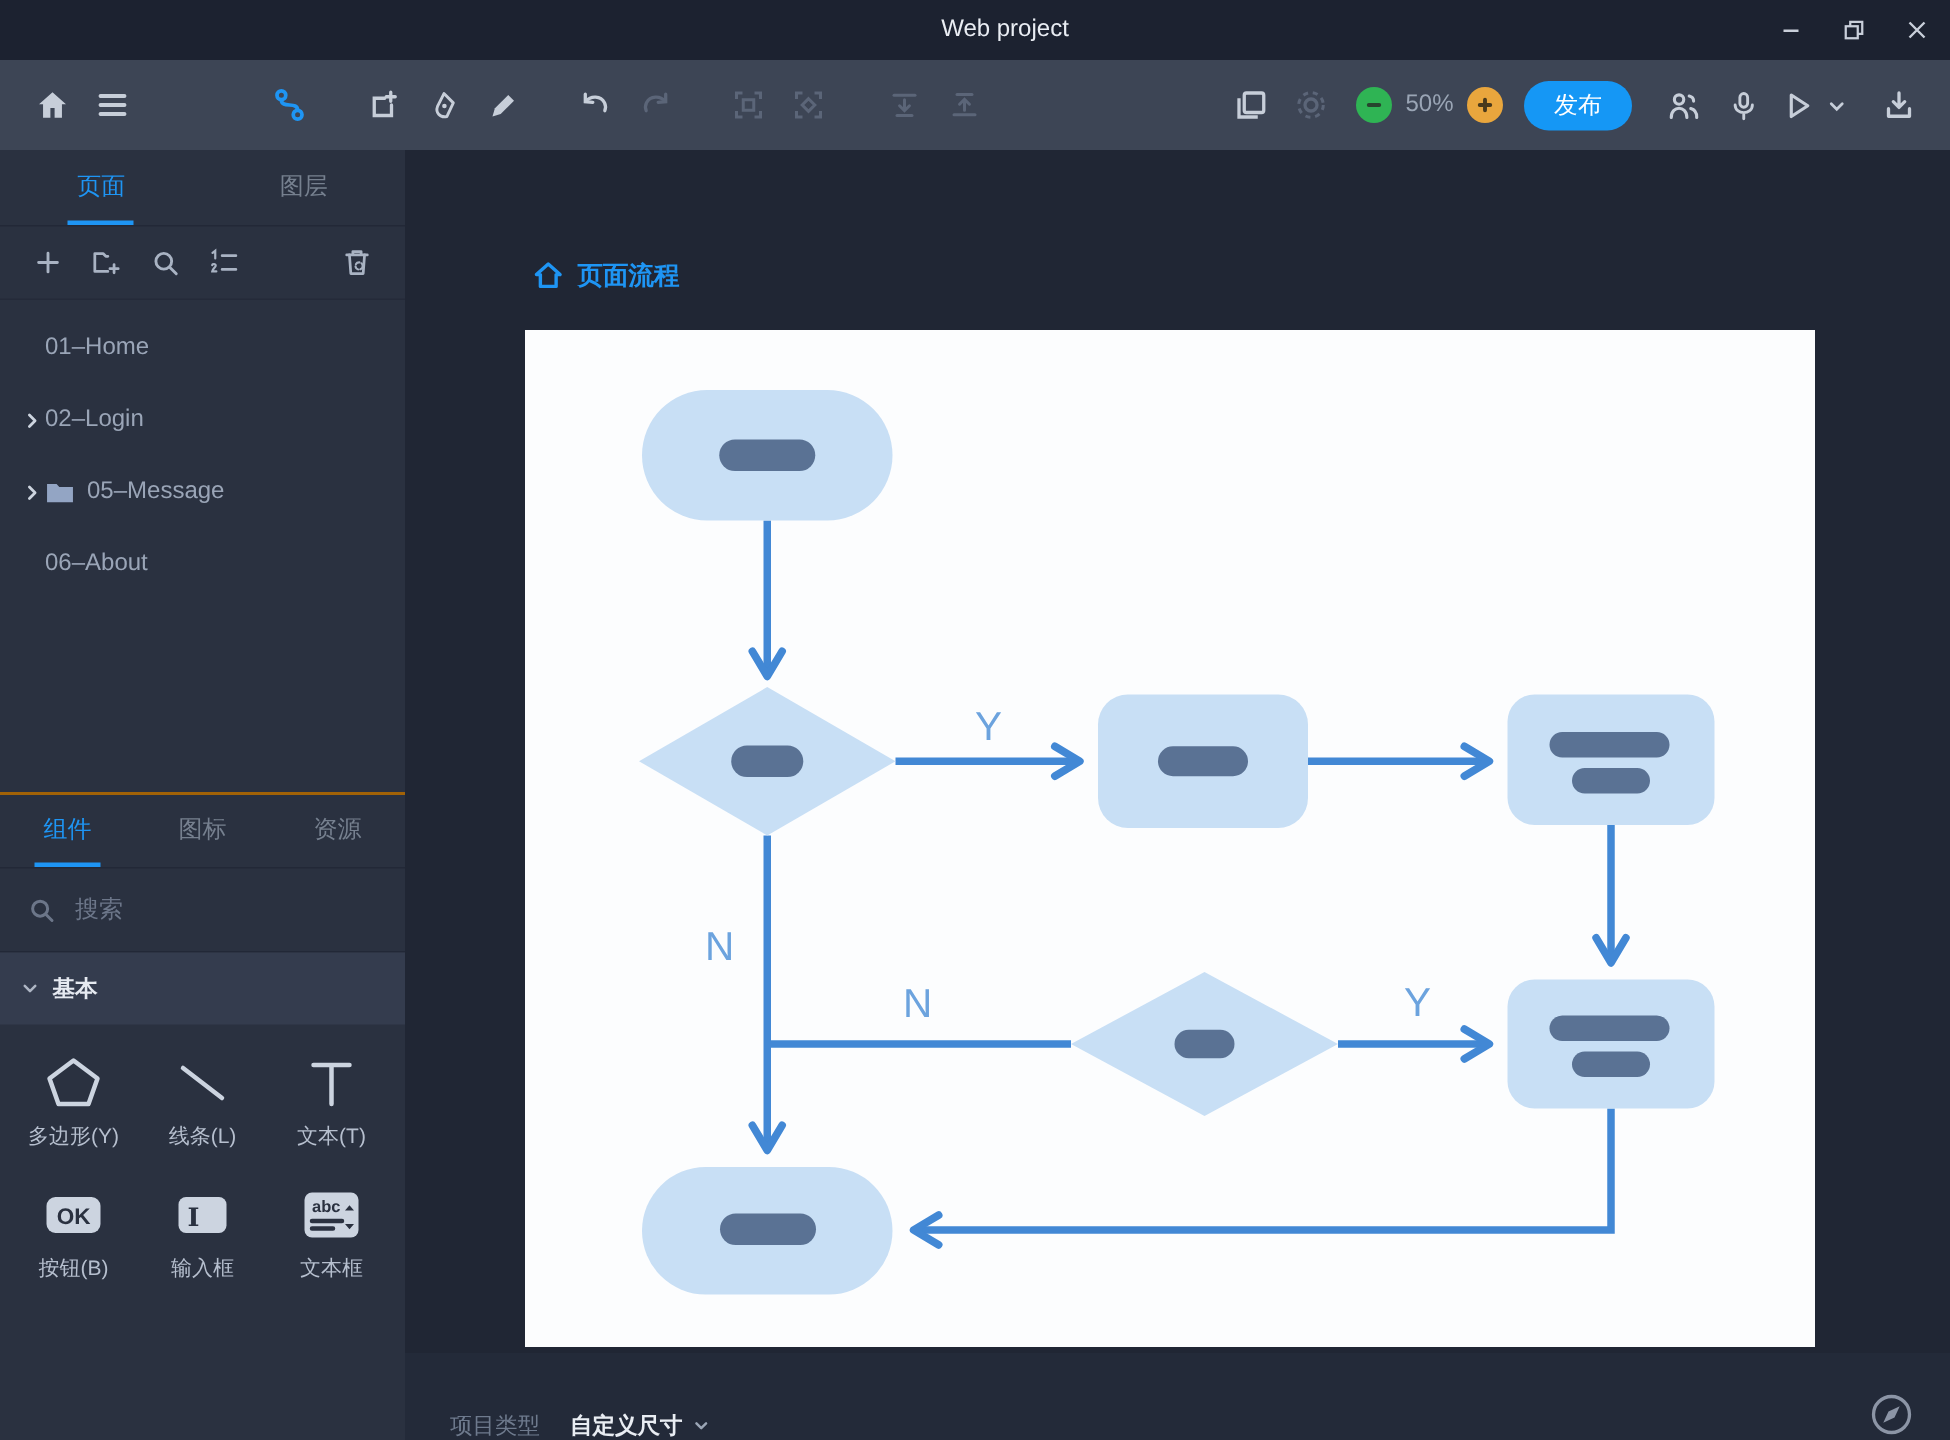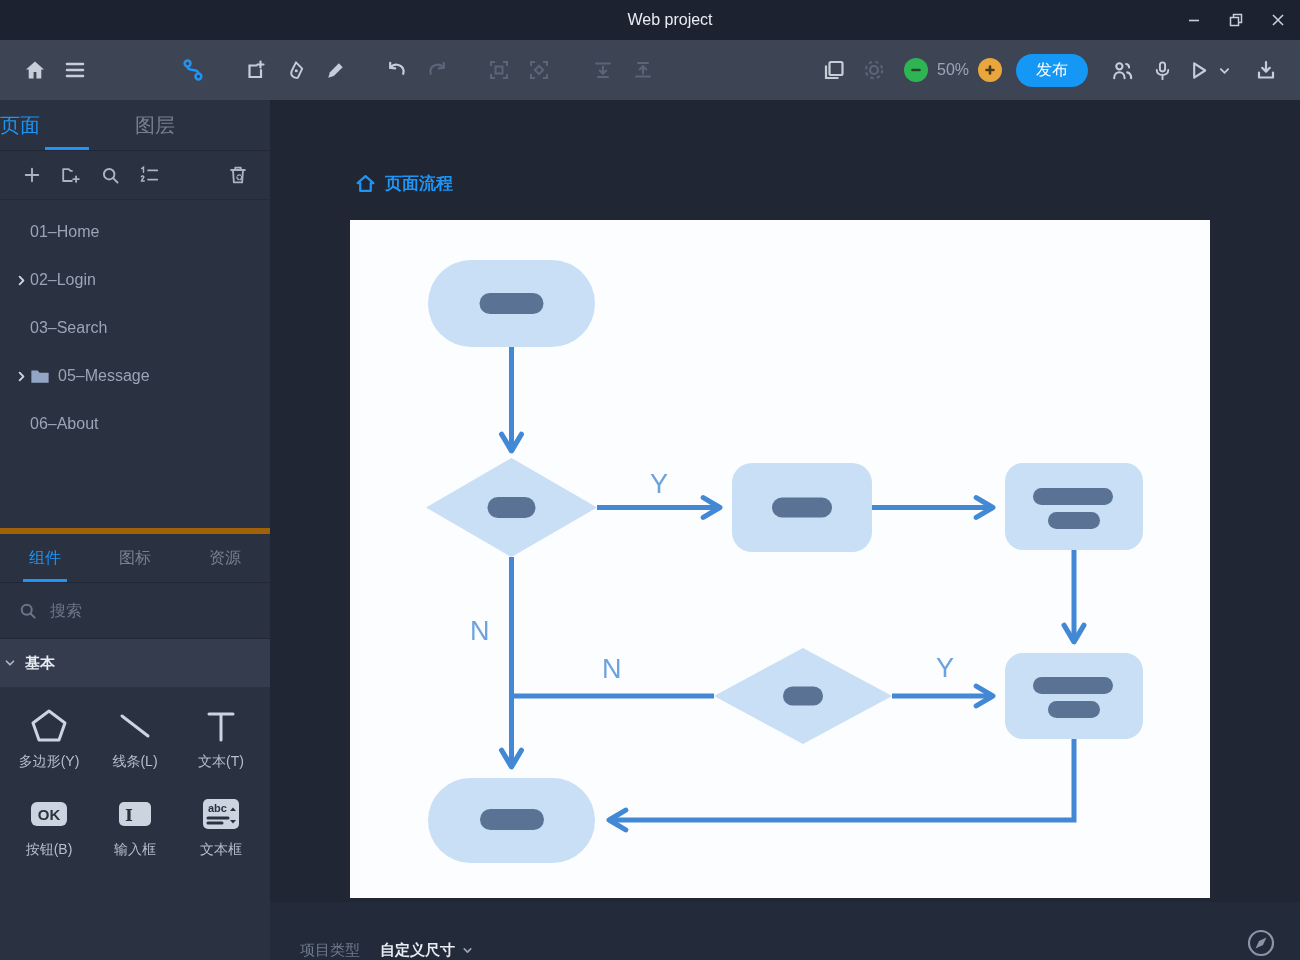--- a/index.html
+++ b/index.html
@@ -23,44 +23,44 @@
   .sp{flex:0 0 auto;}
   .zoom-pct{width:50px;text-align:center;color:#9aa5b5;font-size:16px;flex:0 0 auto;}
   .circle-btn{width:24px;height:24px;border-radius:50%;display:flex;align-items:center;
        justify-content:center;flex:0 0 auto;}
   .publish-btn{height:33px;min-width:72px;padding:0 20px;margin:0 14px;border:none;border-radius:17px;
        background:#1597f5;color:#fff;font-size:16px;font-family:inherit;display:flex;
        align-items:center;justify-content:center;flex:0 0 auto;}
   
   .sidebar{position:absolute;left:0;top:100px;width:270px;height:860px;background:#2a3140;}
   .page-tabs{position:relative;height:50px;display:flex;border-bottom:1px solid #222837;}
-  .ptab{width:135px;height:50px;line-height:50px;font-size:20px;color:#76808f;position:relative;}
+  .ptab{width:135px;height:50px;line-height:50px;text-align:center;font-size:16px;color:#76808f;position:relative;}
   .ptab.active{color:#1e95f4;}
   .ptab.active::after{content:"";position:absolute;left:45px;bottom:0;width:44px;height:3px;background:#1e95f4;}
   .page-actions{height:48px;display:flex;align-items:center;padding:0 20px;gap:15px;color:#a9b3c3;
        border-bottom:1px solid #242a39;}
   .pa-btn{width:24px;height:24px;display:flex;align-items:center;justify-content:center;}
   .pa-trash{margin-left:auto;}
   .page-list{padding-top:8px;}
   .page-item{height:48px;display:flex;align-items:center;padding-left:12px;color:#9aa5b7;font-size:16px;}
   .page-item .chev{width:18px;height:18px;display:flex;align-items:center;justify-content:center;color:#cdd4df;}
   .page-item .chev.hidden{visibility:hidden;}
   .page-item .folder{width:28px;height:20px;display:flex;align-items:center;color:#93a5c4;}
   
-  .library{position:absolute;left:0;top:428px;right:0;bottom:0;border-top:6px solid #a16207;}
+  .library{position:absolute;left:0;top:428px;right:0;bottom:0;border-top:2px solid #a16207;}
   .lib-tabs{height:48px;display:flex;border-bottom:1px solid #222837;}
   .ltab{width:90px;height:48px;line-height:48px;text-align:center;font-size:16px;color:#76808f;position:relative;}
   .ltab.active{color:#1e95f4;}
   .ltab.active::after{content:"";position:absolute;left:23px;bottom:0;width:44px;height:3px;background:#1e95f4;}
   .lib-search{height:55px;display:flex;align-items:center;padding:0 18px;gap:10px;color:#6c7689;
        border-bottom:1px solid #222837;}
   .lib-search input{flex:1;background:transparent;border:none;outline:none;color:#c7ced9;
        font-size:16px;font-family:inherit;}
   .lib-search input::placeholder{color:#6c7689;}
-  .lib-section{height:48px;display:flex;align-items:center;gap:9px;padding:0 4px;background:#343c4e;
+  .lib-section{height:48px;display:flex;align-items:center;gap:9px;padding:0 14px;background:#343c4e;
        color:#e6eaf1;font-size:15px;font-weight:bold;}
   .lib-section .sec-chev{color:#aeb6c4;display:flex;}
   .comp-grid{display:grid;grid-template-columns:88px 84px 88px;padding:14px 5px 0 5px;row-gap:16px;}
   .comp-cell{height:72px;display:flex;flex-direction:column;align-items:center;justify-content:flex-start;}
   .comp-ic{height:50px;display:flex;align-items:center;justify-content:center;color:#ccd4e0;}
   .comp-label{font-size:14px;color:#b6bfce;margin-top:2px;white-space:nowrap;}
   
   .canvas-area{position:absolute;left:270px;top:100px;width:1030px;height:860px;background:#202634;}
   .canvas-header{position:absolute;left:85px;top:72px;display:flex;align-items:center;gap:9px;
        color:#1e95f4;font-size:17px;font-weight:bold;}
@@ -288,24 +288,20 @@
         <span class="chev hidden"></span>
         <span>01–Home</span>
       </div>
       <div class="page-item">
         <span class="chev">
           <svg width="13" height="13" viewBox="0 0 24 24" fill="none" stroke="currentColor" stroke-width="3.4" stroke-linecap="round" stroke-linejoin="round">
               <path d="M8.5 5 L15.5 12 L8.5 19"></path>
             </svg>
         </span>
         <span>02–Login</span>
-      </div>
-      <div class="page-item">
-        <span class="chev hidden"></span>
-        <span>03–Search</span>
       </div>
       <div class="page-item">
         <span class="chev">
           <svg width="13" height="13" viewBox="0 0 24 24" fill="none" stroke="currentColor" stroke-width="3.4" stroke-linecap="round" stroke-linejoin="round">
               <path d="M8.5 5 L15.5 12 L8.5 19"></path>
             </svg>
         </span>
         <span class="folder">
           <svg width="20" height="17" viewBox="0 0 22 18">
               <path d="M1.5 2.5 H8.5 L10.5 4.8 H20.5 V16 H1.5 Z" fill="currentColor"></path>

